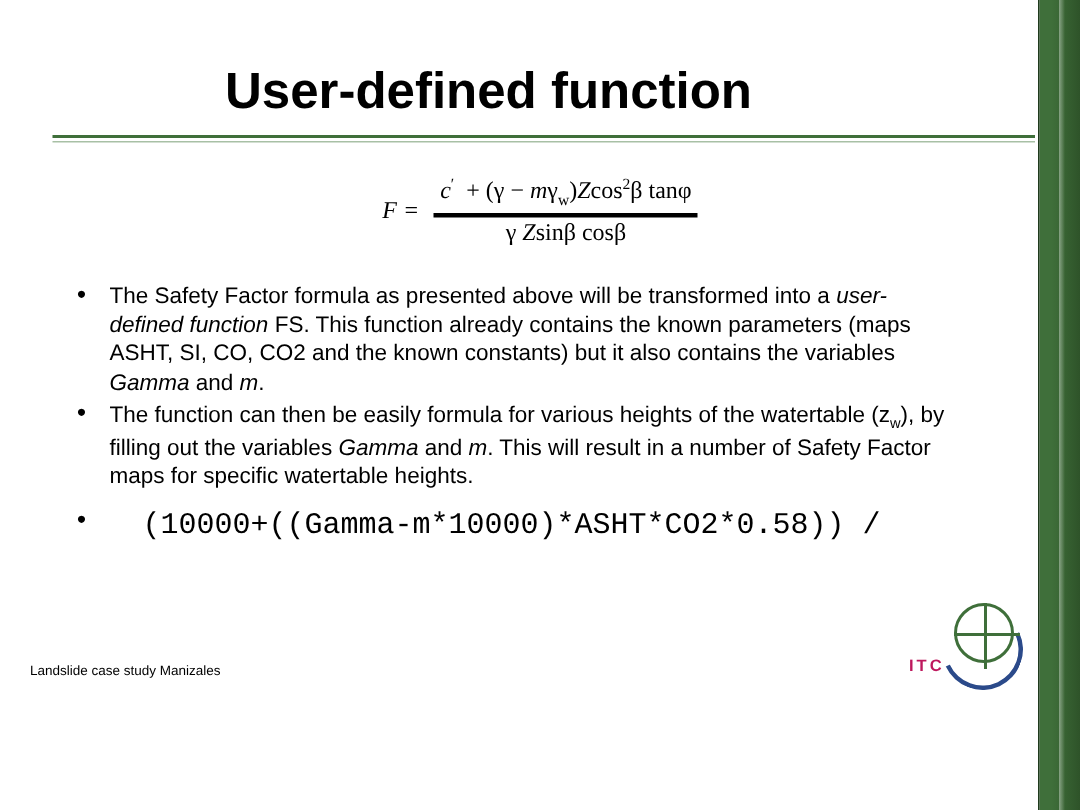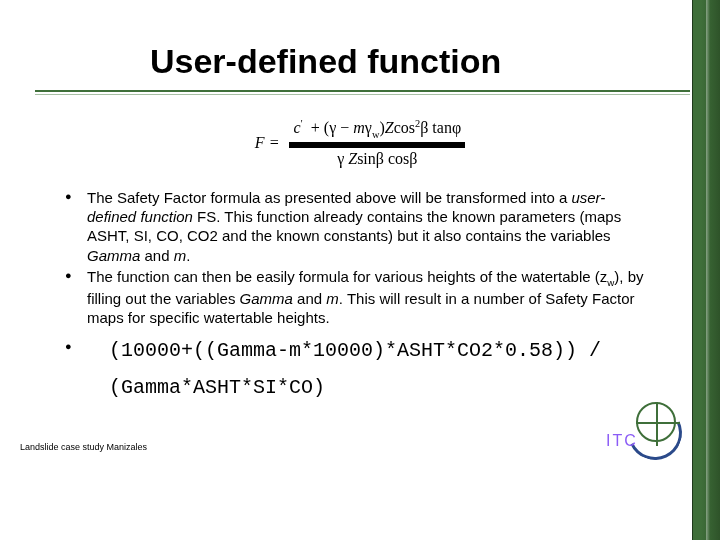--- a/index.html
+++ b/index.html
@@ -9,39 +9,39 @@
     background: linear-gradient(to right, #3f6f3a 0%, #3f6f3a 30%, #2e5329 100%);
     border-left: 1px solid #1f3a1c; }
   .stripe-gloss { position: absolute; top: 0; right: 10px; width: 4px; height: 540px;
     background: linear-gradient(to right, rgba(255,255,255,0.4), rgba(255,255,255,0)); }
   .title { position: absolute; top: 42px; left: 150px; font-size: 34px; font-weight: bold; color: #000; }
   .hr { position: absolute; top: 90px; left: 35px; width: 655px; height: 0; border-top: 2px solid #3f6f3a; }
   .hr2 { position: absolute; top: 94px; left: 35px; width: 655px; height: 0; border-top: 1px solid #a8c0a5; }
   .formula { position: absolute; top: 118px; left: 0; width: 720px; text-align: center; font-family: 'Times New Roman', serif; font-size: 16px; color: #000; }
   .formula .lhs { display: inline-block; vertical-align: middle; margin-right: 6px; font-style: italic; }
   .frac { display: inline-block; vertical-align: middle; text-align: center; }
-  .frac .num { display: block; border-bottom: 6px solid #000000; padding: 0 4px 2px 4px; white-space: nowrap; }
+  .frac .num { display: block; border-bottom: 3px solid #000000; padding: 0 4px 2px 4px; white-space: nowrap; }
   .frac .den { display: block; padding: 2px 4px 0 4px; white-space: nowrap; }
   .sup { font-size: 0.65em; vertical-align: super; }
   .sub { font-size: 0.65em; vertical-align: sub; }
-  .bullets { position: absolute; top: 188px; left: 65px; width: 580px; }
+  .bullets { position: absolute; top: 188px; left: 51px; width: 580px; }
   .bullets li { list-style: none; position: relative; font-size: 15px; line-height: 1.28; color: #000; margin-bottom: 2px; padding-left: 22px; }
   .bullets li::before { content: "●"; position: absolute; left: 0; top: 1px; font-size: 11px; }
   .code { font-family: 'Courier New', monospace; font-size: 20px; margin-top: 10px; margin-left: 22px; }
   .code-block { margin-top: 12px; }
   em.i { font-style: italic; }
   .footer { position: absolute; left: 20px; bottom: 12px; font-size: 9px; color: #000; margin-top: 33px; }
   .logo { position: absolute; right: 44px; bottom: 14px; width: 70px; height: 48px; }
   .logo .globe { position: absolute; right: 0; top: 0; width: 40px; height: 40px;
     border: 2px solid #3f6f3a; border-radius: 50%; }
   .logo .globe::before { content: ""; position: absolute; left: 18px; top: -2px; width: 2px; height: 44px; background: #3f6f3a; }
   .logo .globe::after { content: ""; position: absolute; top: 18px; left: -2px; width: 44px; height: 2px; background: #3f6f3a; }
   .logo .swoosh { position: absolute; right: -6px; top: 4px; width: 54px; height: 54px;
     border: 3px solid #2b4a8a; border-radius: 50%; border-top-color: transparent; border-left-color: transparent; transform: rotate(20deg); }
-  .logo .txt { position: absolute; left: 0; bottom: 0; font-size: 16px; font-weight: normal; color: #8b5cf6; letter-spacing: 2px; }
+  .logo .txt { position: absolute; left: 0; bottom: 0; font-size: 11px; font-weight: bold; color: #be185d; letter-spacing: 2px; }
 </style>
 </head>
 <body>
 
 <div class="slide">
   <div class="stripe"></div>
   <div class="stripe-gloss"></div>
 
   <div class="title">User-defined function</div>
   <div class="hr"></div>
@@ -57,21 +57,20 @@
 
   <ul class="bullets">
     <li>
       <span>The Safety Factor formula as presented above will be transformed into a </span><em class="i">user-defined function</em><span> FS. This function already contains the known parameters (maps ASHT, SI, CO, CO2 and the known constants) but it also contains the variables </span><em class="i">Gamma</em><span> and </span><em class="i">m</em><span>.</span>
     </li>
     <li>
       <span>The function can then be easily formula for various heights of the watertable (z</span><span class="sub">w</span><span>), by filling out the variables </span><em class="i">Gamma</em><span> and </span><em class="i">m</em><span>. This will result in a number of Safety Factor maps for specific watertable heights.</span>
     </li>
     <li>
       <div class="code">(10000+((Gamma-m*10000)*ASHT*CO2*0.58)) /</div>
-      <div class="code code-block">(Gamma*ASHT*SI*CO)</div>
     </li>
   </ul>
 
   <div class="footer">Landslide case study Manizales</div>
 
   <div class="logo">
     <div class="swoosh"></div>
     <div class="globe"></div>
     <div class="txt">ITC</div>
   </div>

